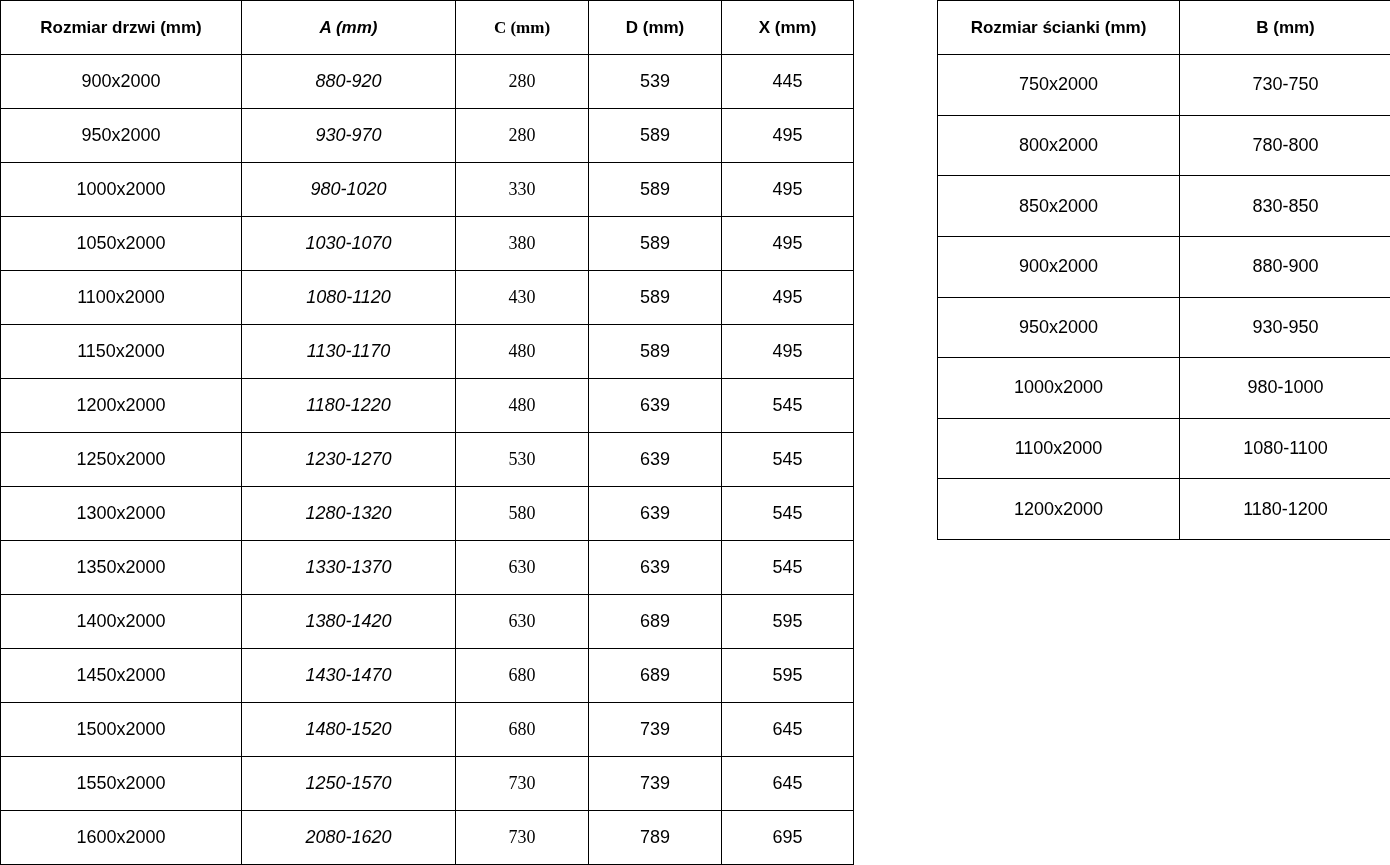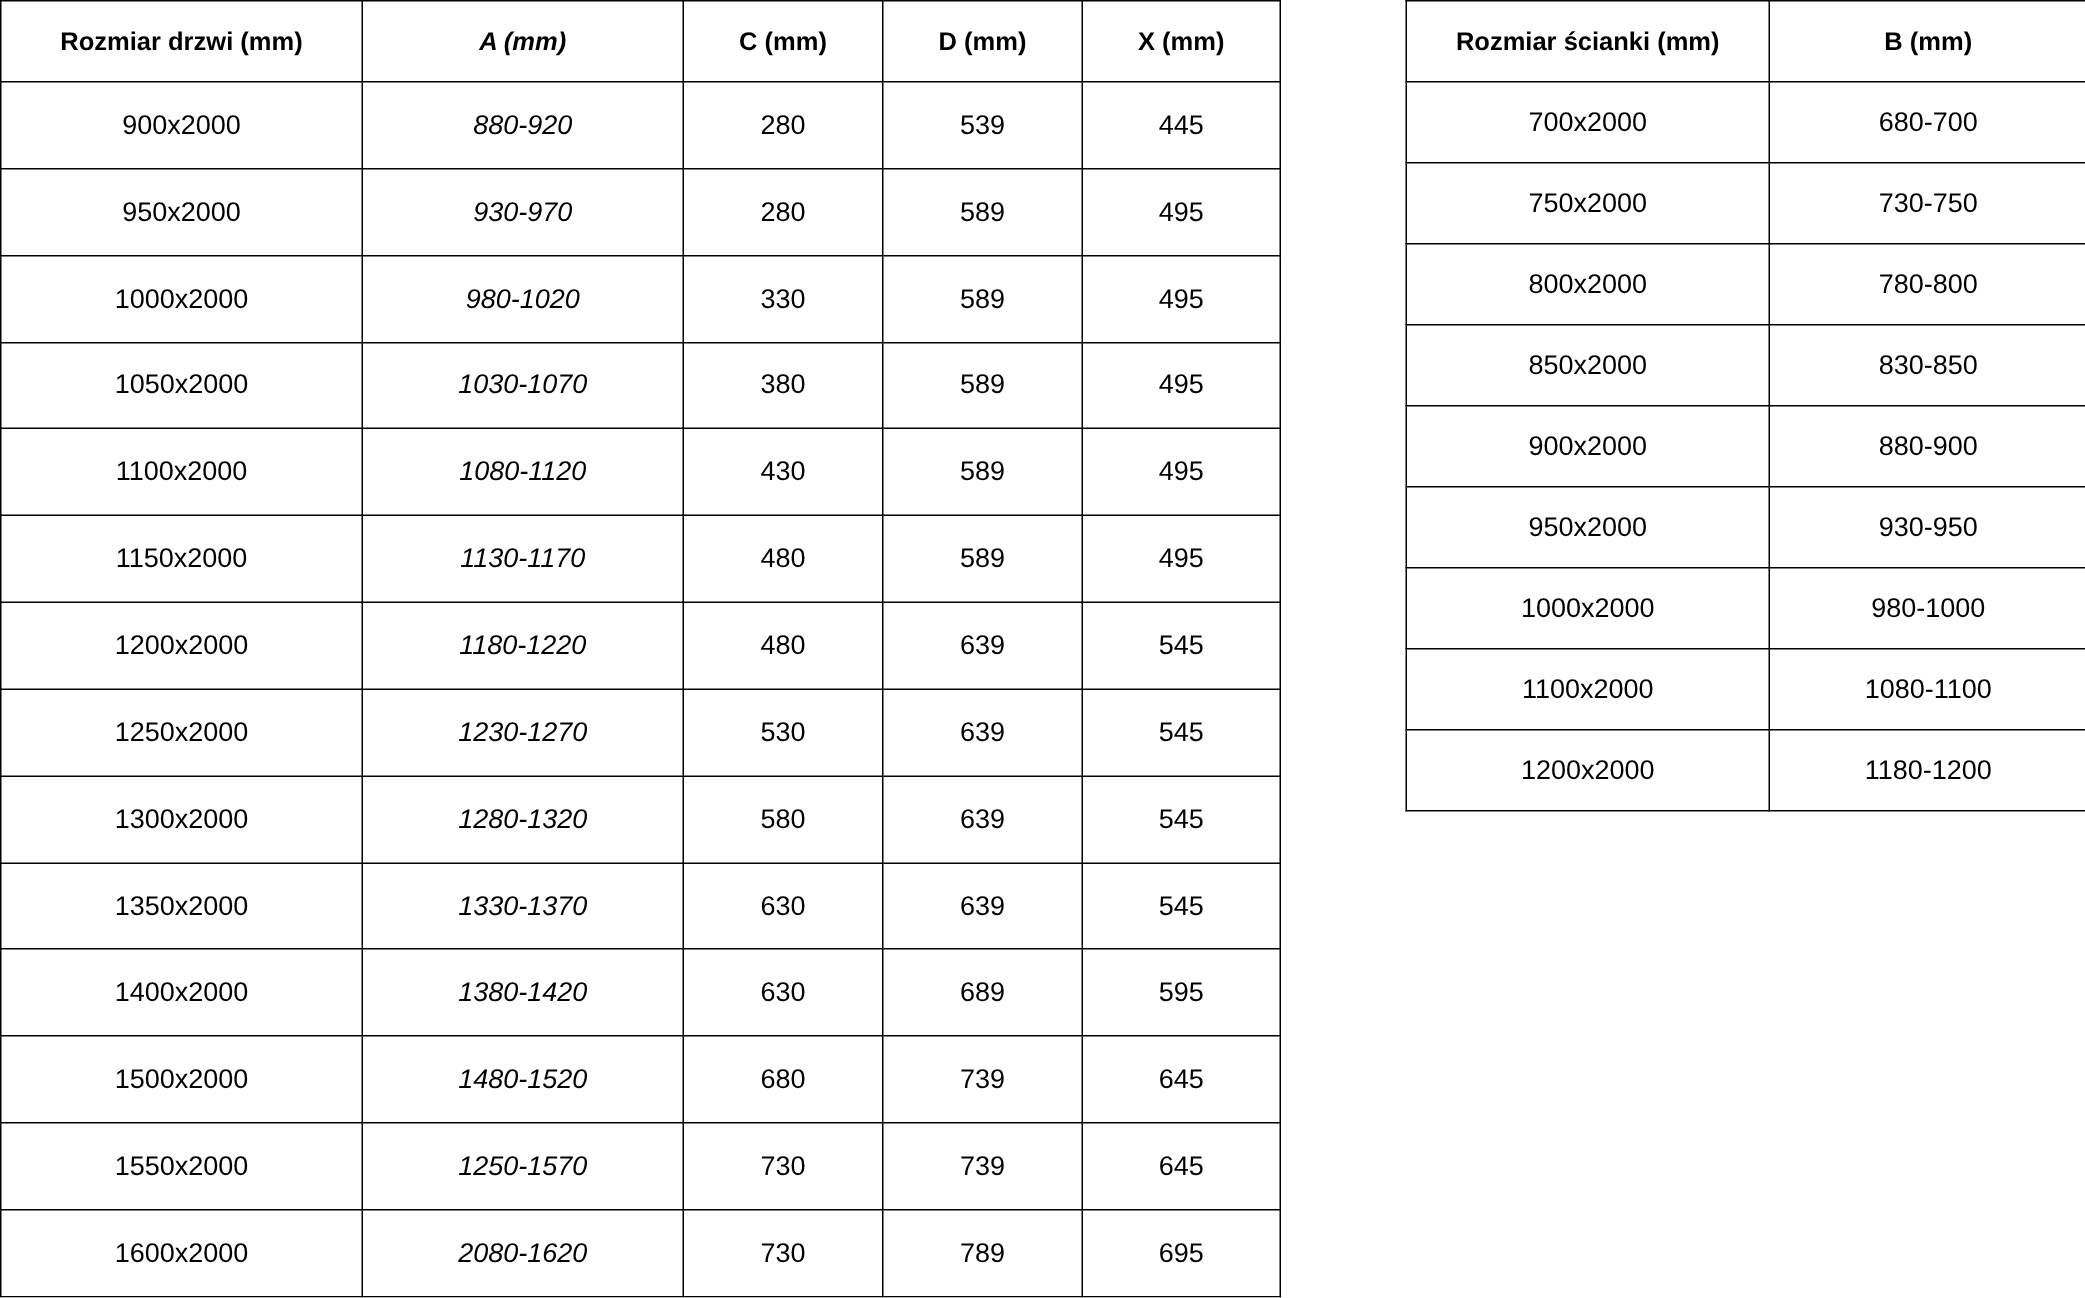--- a/index.html
+++ b/index.html
@@ -40,21 +40,21 @@
   }
   
   #door-table {
     left: 0;
     top: 0;
     width: 848px;
     height: 865px;
   }
   #door-table th:nth-child(1), #door-table td:nth-child(1) { width: 240px; }
   #door-table th:nth-child(2), #door-table td:nth-child(2) { width: 213px; font-style: italic; }
-  #door-table th:nth-child(3), #door-table td:nth-child(3) { width: 132px; }
+  #door-table th:nth-child(3), #door-table td:nth-child(3) { width: 132px; font-family: Liberation Serif, serif; }
   #door-table th:nth-child(4), #door-table td:nth-child(4) { width: 132px; }
   #door-table th:nth-child(5), #door-table td:nth-child(5) { width: 131px; }
   
   #wall-table {
     left: 937px;
     top: 0;
     width: 452px;
     height: 540px;
   }
   #wall-table th:nth-child(1), #wall-table td:nth-child(1) { width: 241px; }
@@ -147,20 +147,27 @@
           <td>545</td>
         </tr>
         <tr>
           <td>1400x2000</td>
           <td>1380-1420</td>
           <td>630</td>
           <td>689</td>
           <td>595</td>
         </tr>
         <tr>
+          <td>1450x2000</td>
+          <td>1430-1470</td>
+          <td>680</td>
+          <td>689</td>
+          <td>595</td>
+        </tr>
+        <tr>
           <td>1500x2000</td>
           <td>1480-1520</td>
           <td>680</td>
           <td>739</td>
           <td>645</td>
         </tr>
         <tr>
           <td>1550x2000</td>
           <td>1250-1570</td>
           <td>730</td>
@@ -178,24 +185,20 @@
     </table>
   <table id="wall-table" class="spec-table">
       <thead>
         <tr>
           <th>Rozmiar ścianki (mm)</th>
           <th>B (mm)</th>
         </tr>
       </thead>
       <tbody>
         <tr>
-          <td>700x2000</td>
-          <td>680-700</td>
-        </tr>
-        <tr>
           <td>750x2000</td>
           <td>730-750</td>
         </tr>
         <tr>
           <td>800x2000</td>
           <td>780-800</td>
         </tr>
         <tr>
           <td>850x2000</td>
           <td>830-850</td>

